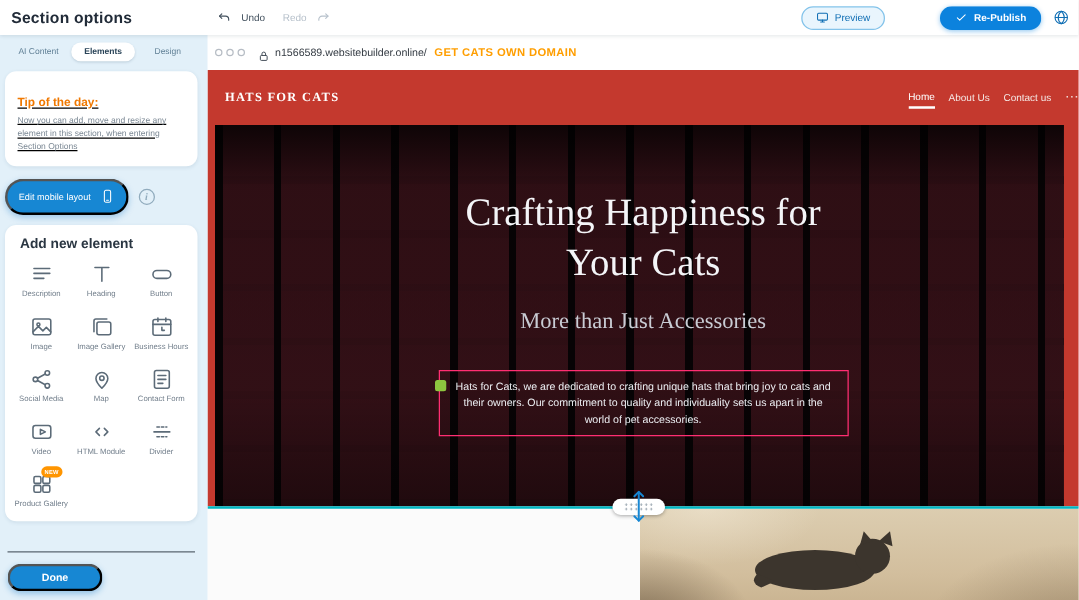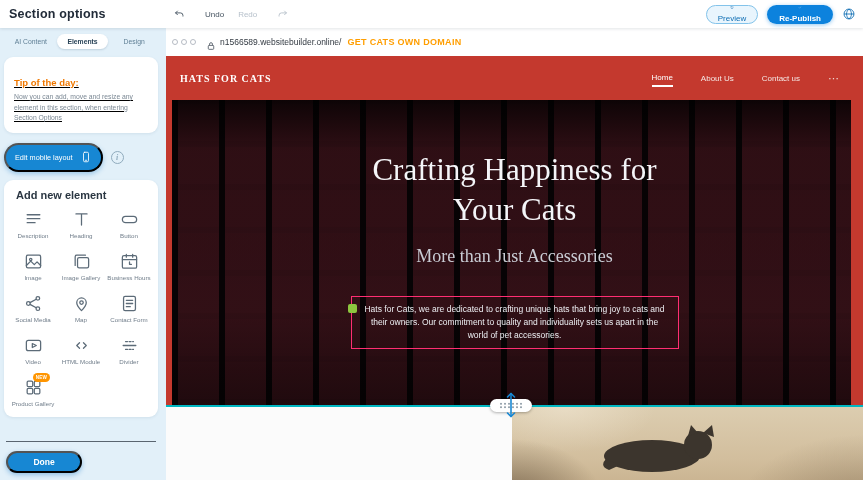--- a/index.html
+++ b/index.html
@@ -5,30 +5,30 @@
   * { margin:0; padding:0; box-sizing:border-box; }
   html,body { width:863px; height:480px; overflow:hidden; background:#fff;
               font-family:"Liberation Sans", sans-serif; }
   .app { width:863px; height:480px; display:flex; flex-direction:column; }
 
   
   .topbar { height:28px; background:#fff; display:flex; align-items:center;
             position:relative; z-index:20; box-shadow:0 1px 3px rgba(20,40,60,.12); flex:0 0 28px;}
   .topbar-title { font-size:12.5px; font-weight:bold; color:#212b38; padding-left:9px; letter-spacing:.2px;}
   .history { position:absolute; left:174px; top:0; height:100%; display:flex; align-items:center; gap:14px;}
-  .hist-btn { display:flex; align-items:center; gap:20px; font-size:8px; cursor:pointer;}
+  .hist-btn { display:flex; align-items:center; gap:8px; font-size:8px; cursor:pointer;}
   .hist-btn.undo { color:#44525f; }
   .hist-btn.redo { color:#b7c1cb; }
   .hist-btn svg { width:11px; height:11px; stroke:currentColor; fill:none; stroke-width:2; stroke-linecap:round; stroke-linejoin:round;}
   .top-actions { position:absolute; right:7px; top:0; height:100%; display:flex; align-items:center; gap:9px;}
   .pill-btn { height:19px; border-radius:11px; display:flex; align-items:center; gap:5px;
-              font-size:8px; padding:0 11px; cursor:pointer; border:1px solid transparent;flex-direction:column;}
+              font-size:8px; padding:0 11px; cursor:pointer; border:1px solid transparent;}
   .pill-btn svg { width:10px; height:10px; stroke:currentColor; fill:none; stroke-width:2; stroke-linecap:round; stroke-linejoin:round;}
   .preview-btn { background:#e9f5fd; border-color:#83c3ea; color:#0f6eb4;}
-  .republish-btn { background:#0c82dd; color:#fff; box-shadow:0 1px 4px rgba(12,130,221,.45); font-weight:bold;}
+  .republish-btn { background:#0c82dd; color:#fff; box-shadow:0 1px 4px rgba(12,130,221,.45); font-weight:bold;margin-left:35px;}
   .globe { width:14px; height:14px; color:#0f6eb4; cursor:pointer;}
   .globe svg { width:14px; height:14px; stroke:currentColor; fill:none; stroke-width:1.5;}
 
   
   .main { flex:1; display:flex; min-height:0; }
 
   
   .sidebar { width:166px; flex:0 0 166px; background:#e2f0f9; display:flex; flex-direction:column; position:relative; z-index:10;}
   .tabs { display:flex; margin:6px 6px 0 5px; }
   .tab { flex:1; height:15px; display:flex; align-items:center; justify-content:center;
@@ -66,21 +66,21 @@
   .win-dot { width:6px; height:6px; border-radius:50%; border:1px solid #b6bcc4; margin-right:3px;}
   .lock { width:10px; height:10px; margin:0 4px 0 7px; color:#39434f;}
   .lock svg { width:10px; height:10px; stroke:currentColor; fill:none; stroke-width:1.8;}
   .url-text { font-size:8.5px; color:#333a42; }
   .domain-cta { font-size:9px; font-weight:bold; color:#ff9e00; margin-left:6px; letter-spacing:.3px; cursor:pointer;}
 
   
   .site-header { height:44px; flex:0 0 44px; background:#c4392e; display:flex; align-items:center; position:relative;}
   .site-logo { font-family:"Liberation Serif", serif; font-weight:bold; font-size:10px; color:#fff;
                letter-spacing:1px; margin-left:14px; cursor:pointer;}
-  .site-nav { margin-left:auto; display:flex; align-items:center; gap:28px; padding-right:24px; font-size:8px;}
+  .site-nav { margin-left:auto; display:flex; align-items:center; gap:11px; font-size:8px;}
   .nav-item { color:#f5e7e4; cursor:pointer; padding:4px 0 3px;}
   .nav-item.active { color:#fff; border-bottom:2px solid #fff;}
   .nav-more { color:#f0d9d5; font-size:11px; cursor:pointer; line-height:1;}
 
   .hero { position:relative; height:305px; flex:0 0 305px; background:#c4392e; overflow:hidden;}
   .hero-img { position:absolute; top:0; bottom:0; left:6px; right:12px; cursor:pointer;
               background-color:#1c0a0e;
               background-image:
                 linear-gradient(180deg, rgba(0,0,0,.78) 0, rgba(0,0,0,.28) 16%, rgba(0,0,0,.22) 70%, rgba(0,0,0,.5) 100%),
                 repeating-linear-gradient(90deg, #090406 0 6px, rgba(64,20,28,.92) 6px 47px),

